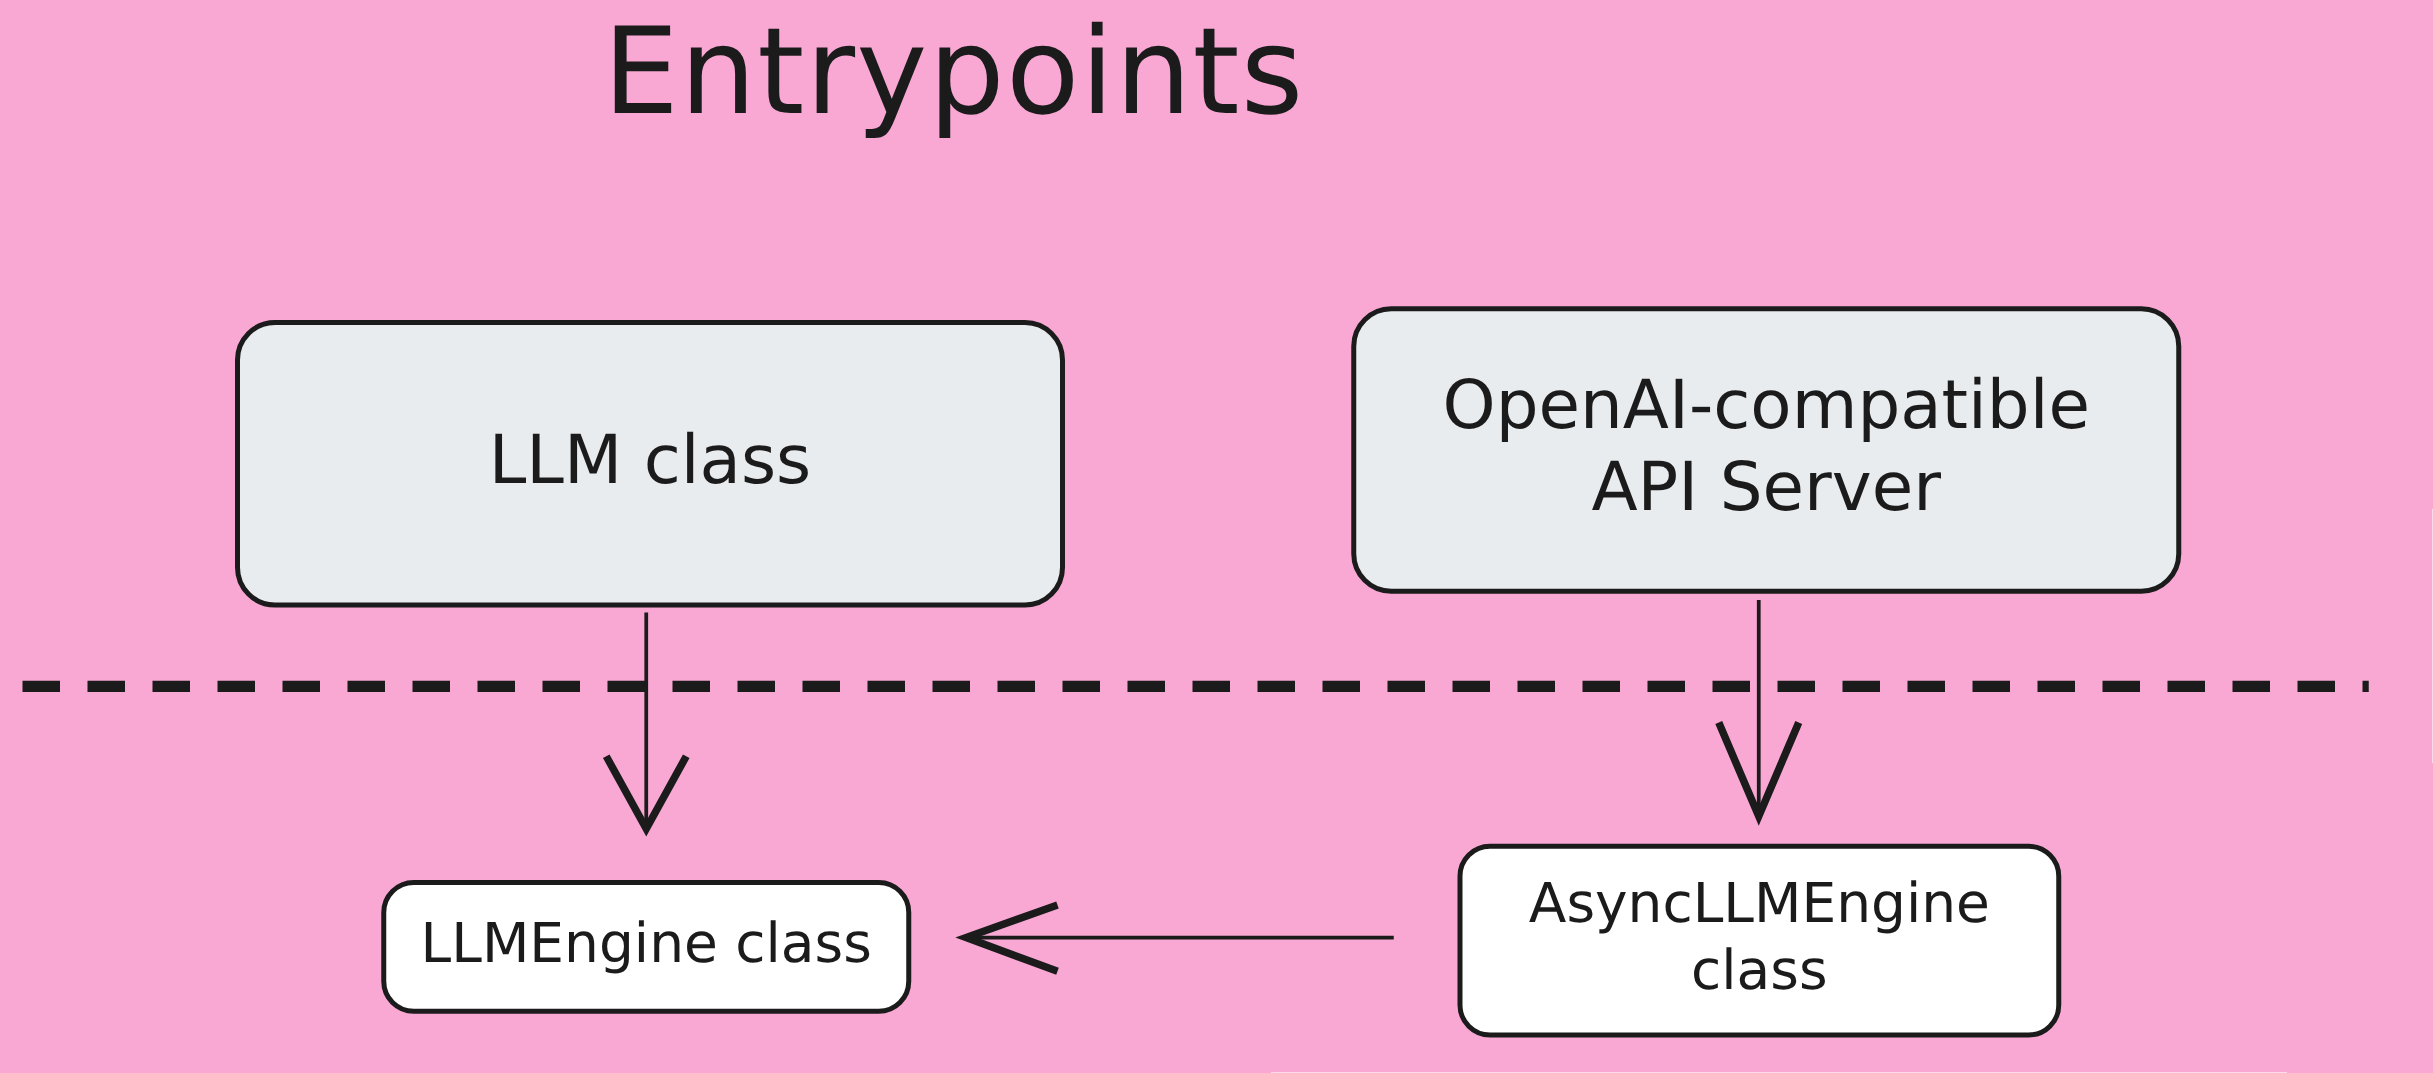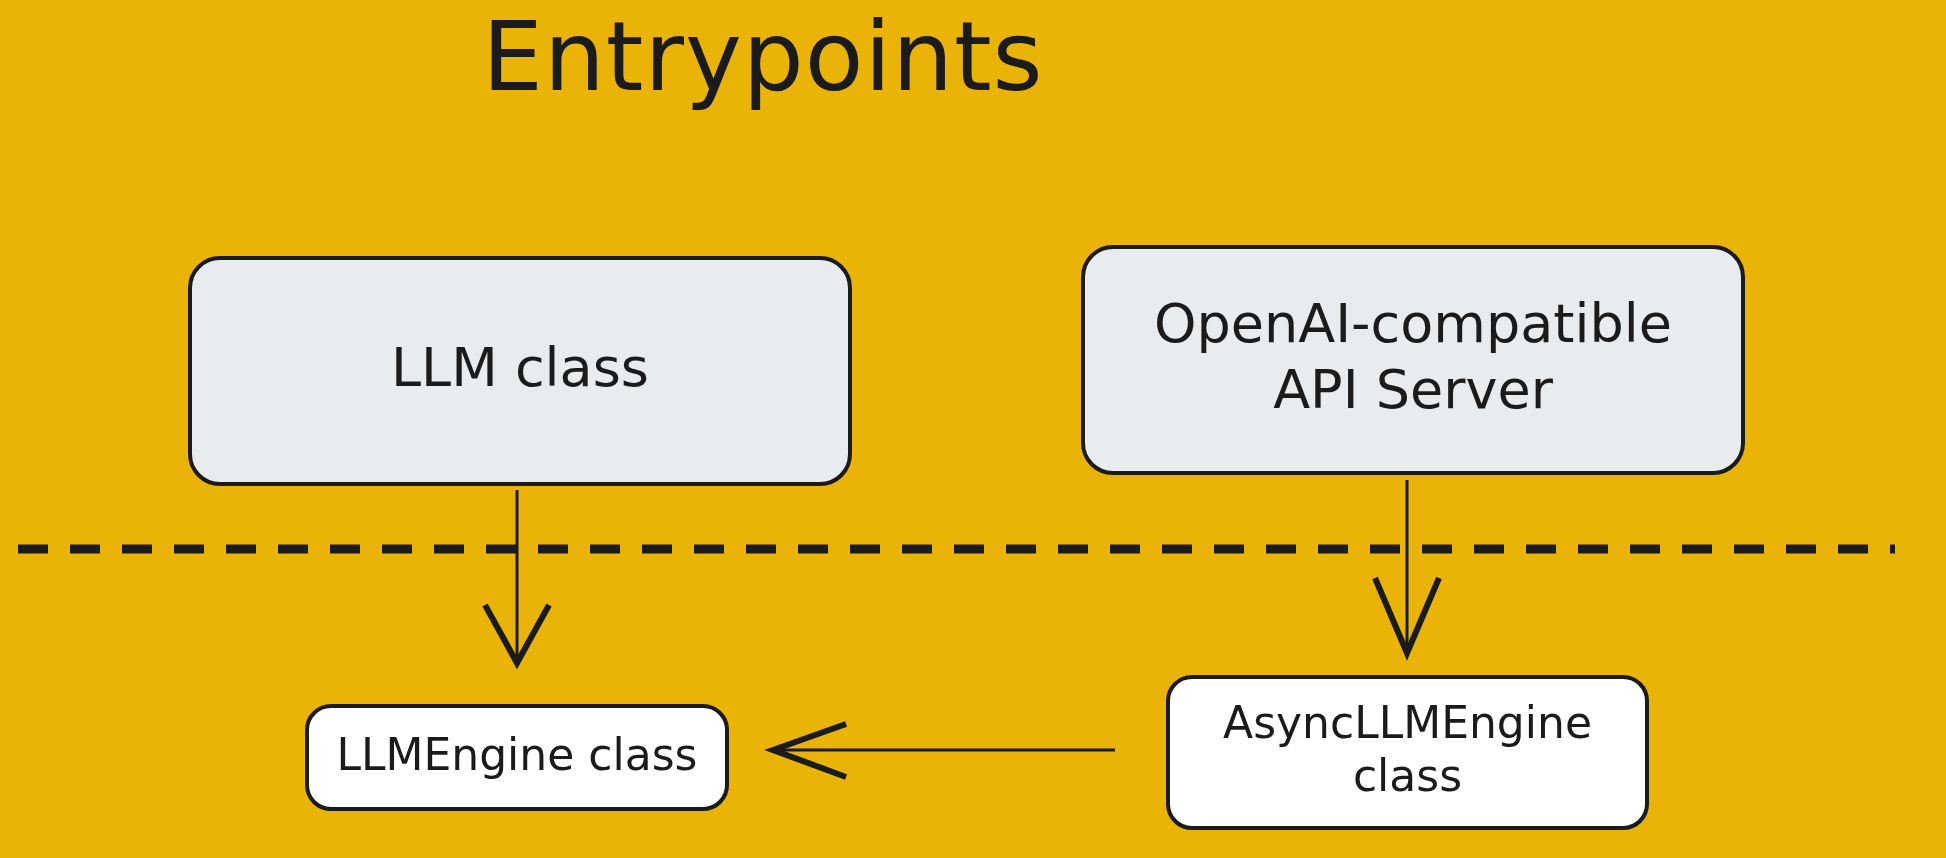--- a/index.html
+++ b/index.html
@@ -7,21 +7,21 @@
     padding: 0;
     background: #ffffff;
   }
   body {
     font-family: "DejaVu Sans", sans-serif;
   }
   #canvas {
     position: relative;
     width: 1946px;
     height: 858px;
-    background: #eab308;
+    background: #f9a8d4;
     overflow: hidden;
   }
   #diagram-svg {
     position: absolute;
     left: 0;
     top: 0;
     width: 1946px;
     height: 858px;
   }
   .node-label {

